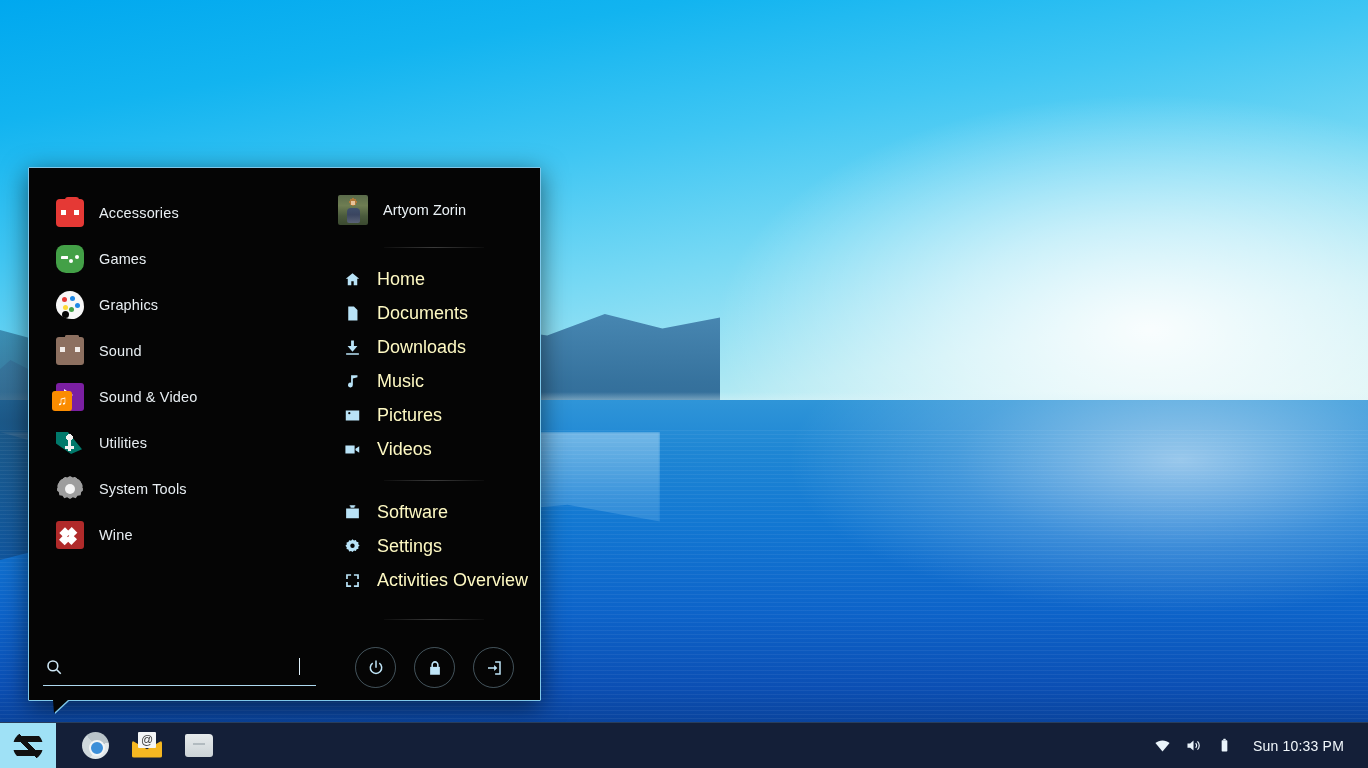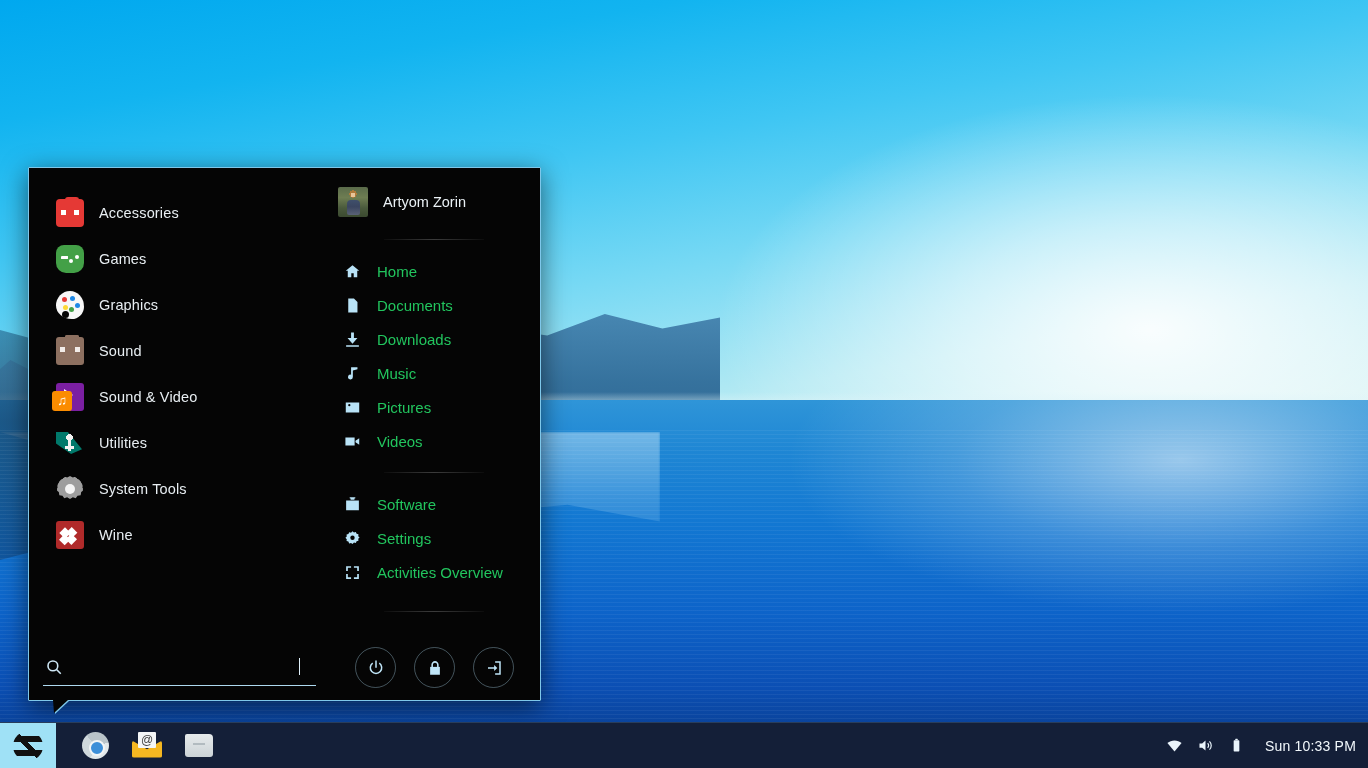--- a/index.html
+++ b/index.html
@@ -102,21 +102,21 @@
   }
 
   .menu-col-left {
     width: 300px;
     position: relative;
     padding-top: 22px;
   }
   .menu-col-right {
     flex: 1;
     position: relative;
-    padding-top: 11px;
+    padding-top: 19px;
   }
 
   .cat-item {
     display: flex;
     align-items: center;
     height: 46px;
     padding-left: 27px;
     cursor: pointer;
   }
   .cat-icon {
@@ -247,21 +247,21 @@
     cursor: pointer;
   }
   .place-icon {
     width: 18px; height: 18px;
     margin-right: 16px;
     flex: 0 0 18px;
     color: #b9e3f7;
     display: flex; align-items: center; justify-content: center;
   }
   .place-icon svg { width: 17px; height: 17px; fill: #b9e3f7; display:block; }
-  .place-label { color: #22c55e; font-size: 15px; }
+  .place-label { color: #fef9c3; font-size: 18px; }
 
   .action-bar {
     position: absolute;
     left: 0; bottom: 12px;
     width: 100%;
     display: flex;
     justify-content: center;
     gap: 18px;
   }
   .action-btn {
@@ -337,21 +337,21 @@
   }
   .ti-files::after {
     content:""; position:absolute; left:8px; top:9px; width:12px; height:2px;
     background:#b2bbc0;
   }
 
   .tray {
     margin-left: auto;
     display: flex; align-items: center;
     gap: 14px;
-    padding-right: 12px;
+    padding-right: 24px;
   }
   .tray-icon { width: 17px; height: 17px; cursor: pointer; display:flex; align-items:center; justify-content:center; }
   .tray-icon svg { width: 17px; height: 17px; fill: #eaf4fb; display:block; }
   .clock {
     color: #f2f8fc;
     font-size: 14px;
     margin-left: 6px;
     cursor: pointer;
     letter-spacing: 0.2px;
   }

